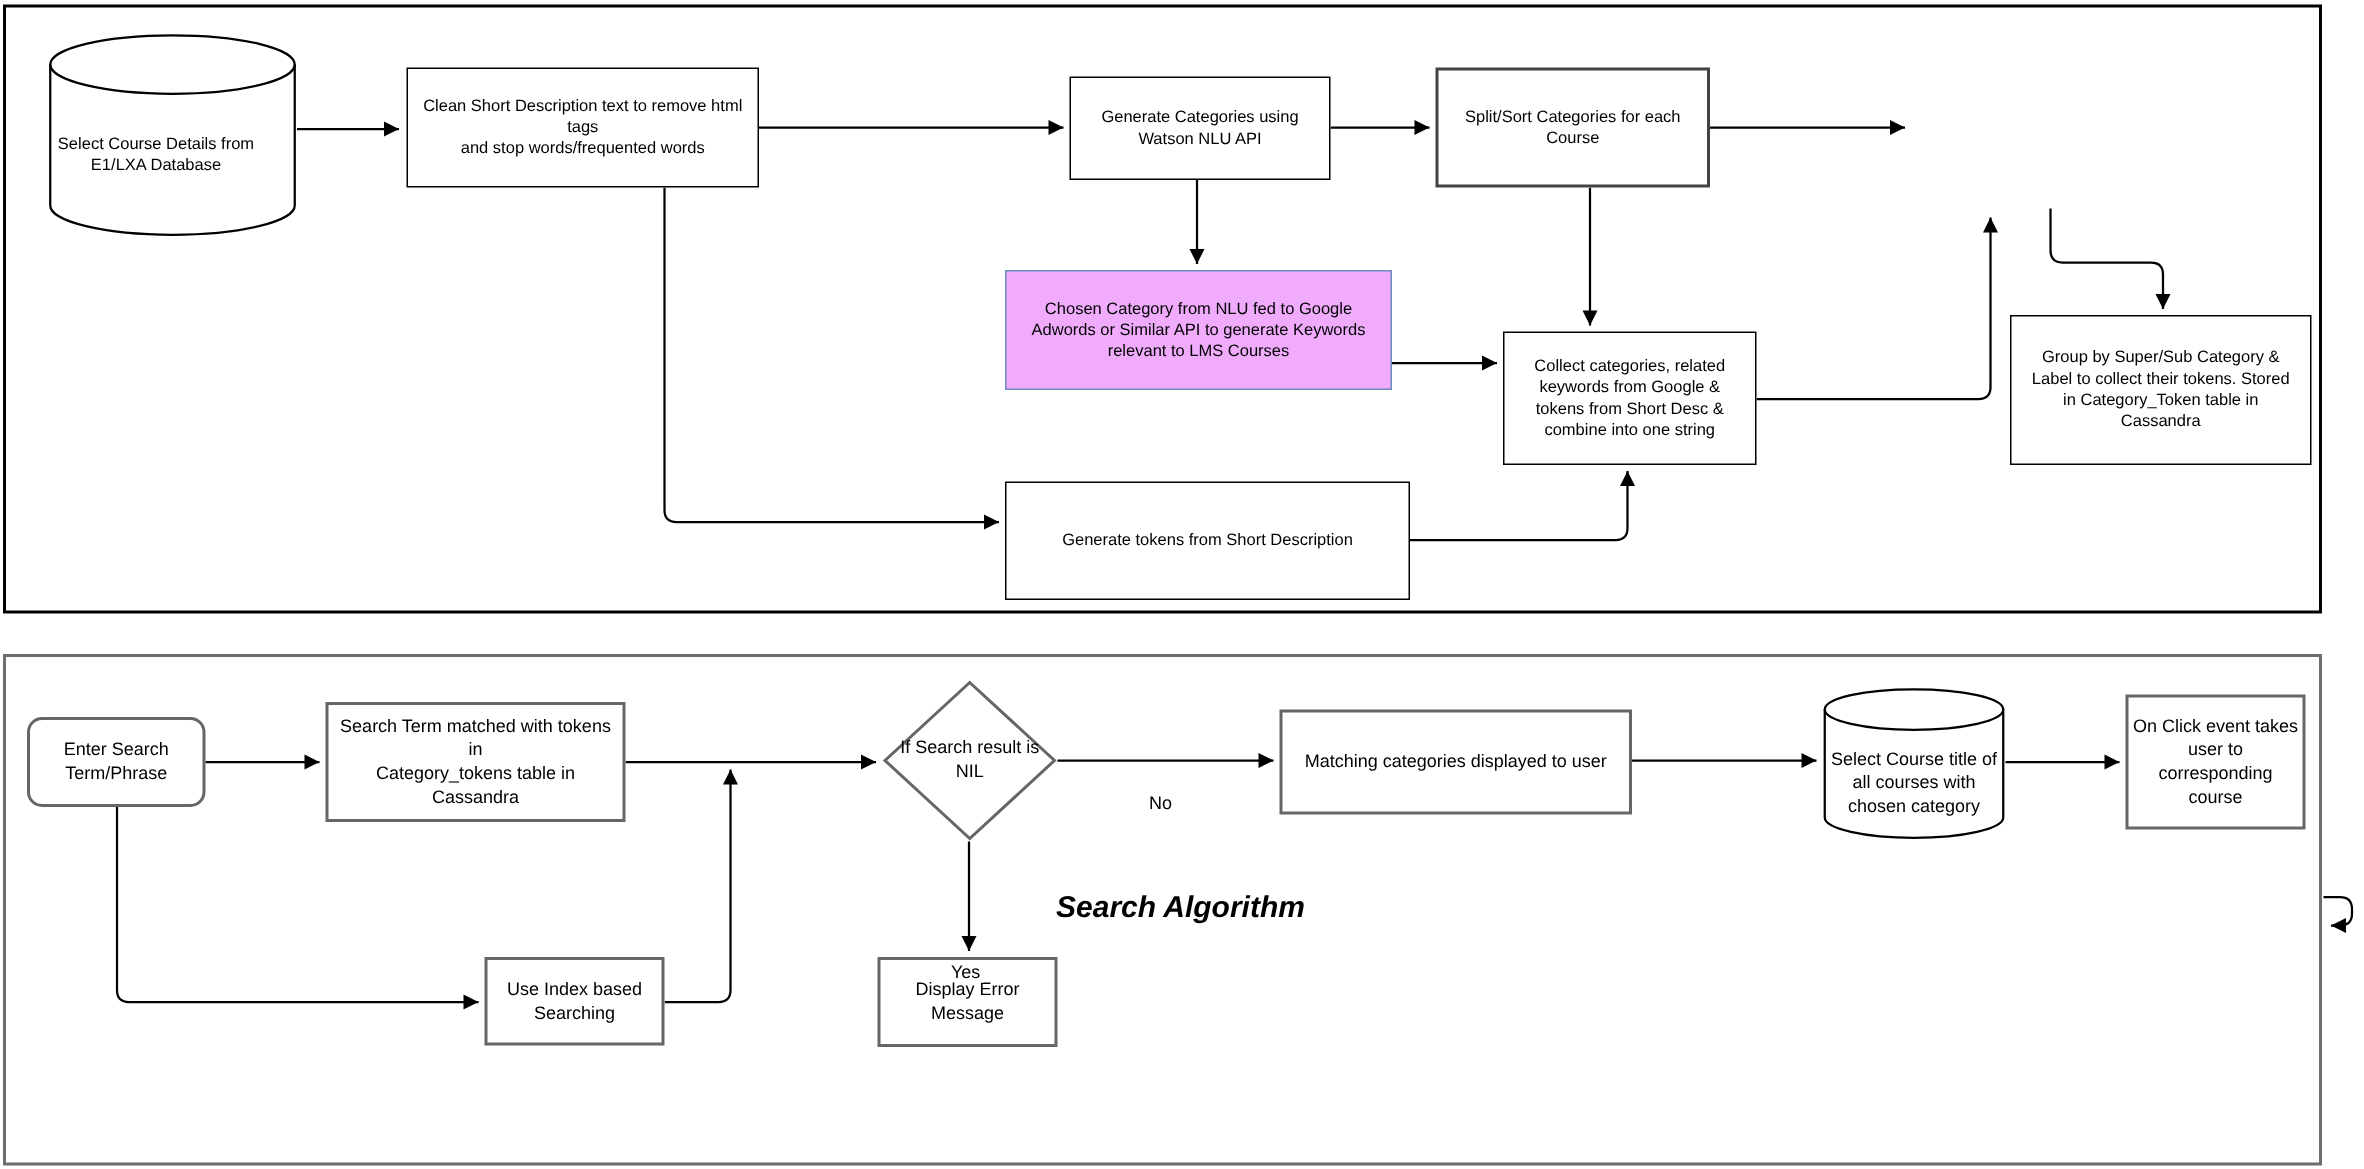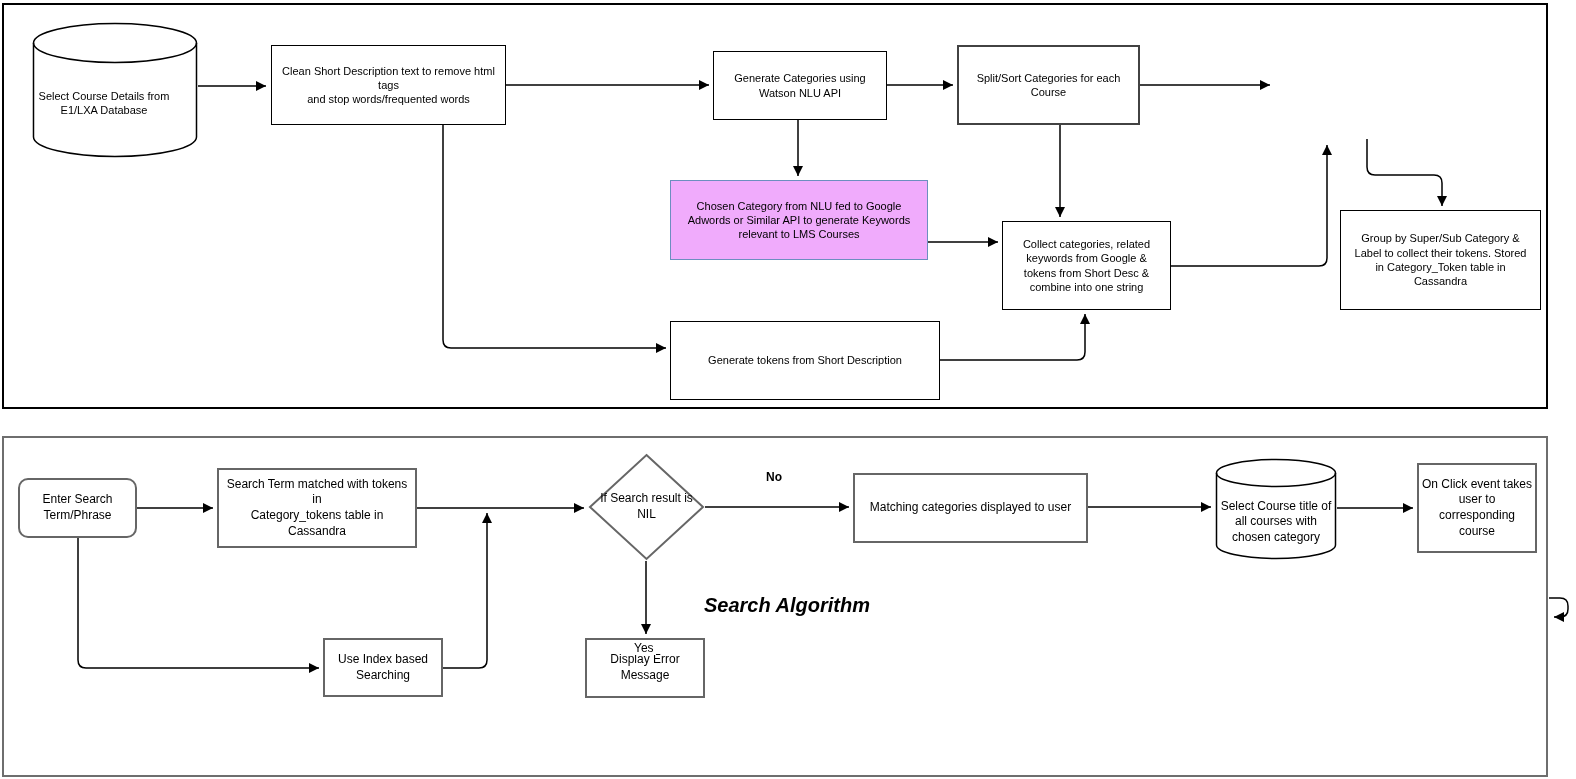--- a/index.html
+++ b/index.html
@@ -152,17 +152,17 @@
   <div class="node rectg" style="left:585px;top:638px;width:120px;height:60px;">
     <span class="lbl">Display Error
 Message</span>
   </div>
 
   <div class="node rectg" style="left:323px;top:638px;width:120px;height:59px;">
     <span class="lbl">Use Index based
 Searching</span>
   </div>
 
-  <div class="edge-label" style="left:764px;top:470px;font-weight:bold;">No</div>
+  <div class="edge-label" style="left:764px;top:528px;">No</div>
   <div class="edge-label" style="left:632px;top:593px;margin-top:48px;">Yes</div>
   <div class="flow-title" style="left:704px;top:594px;">Search Algorithm</div>
 
 </div>
 
 </body></html>

